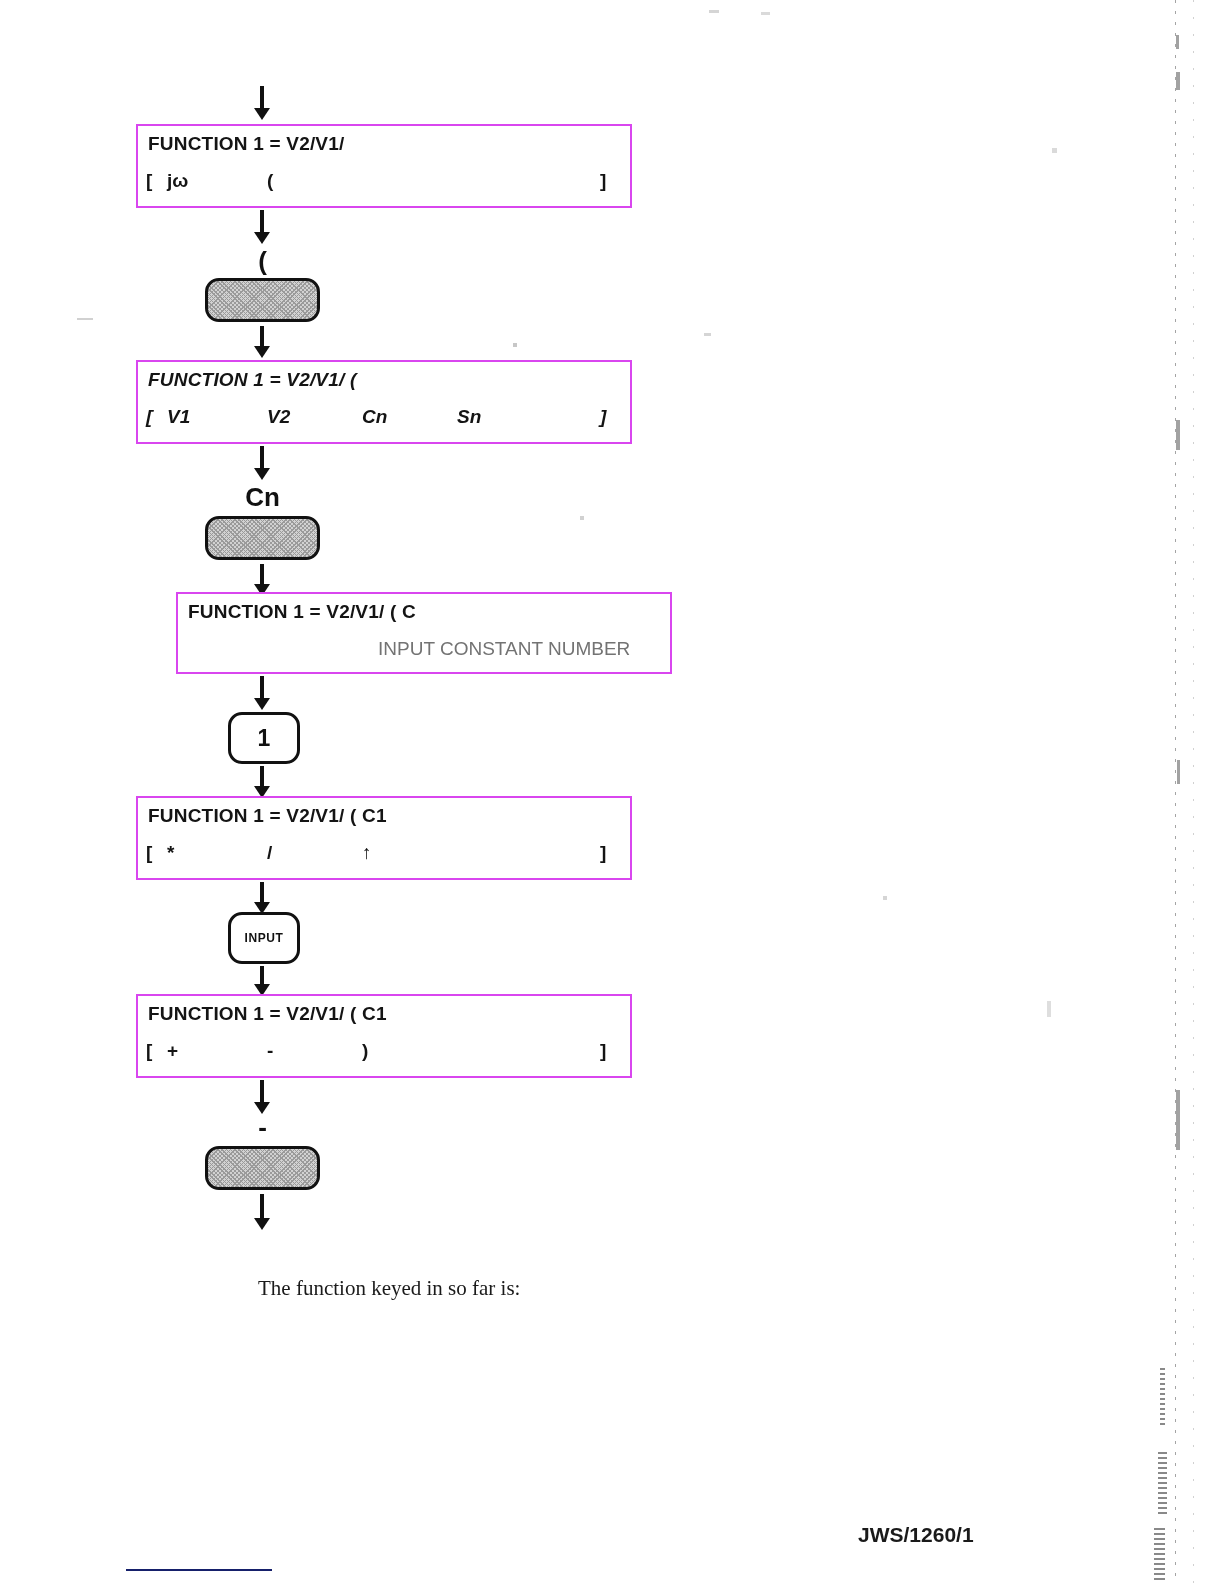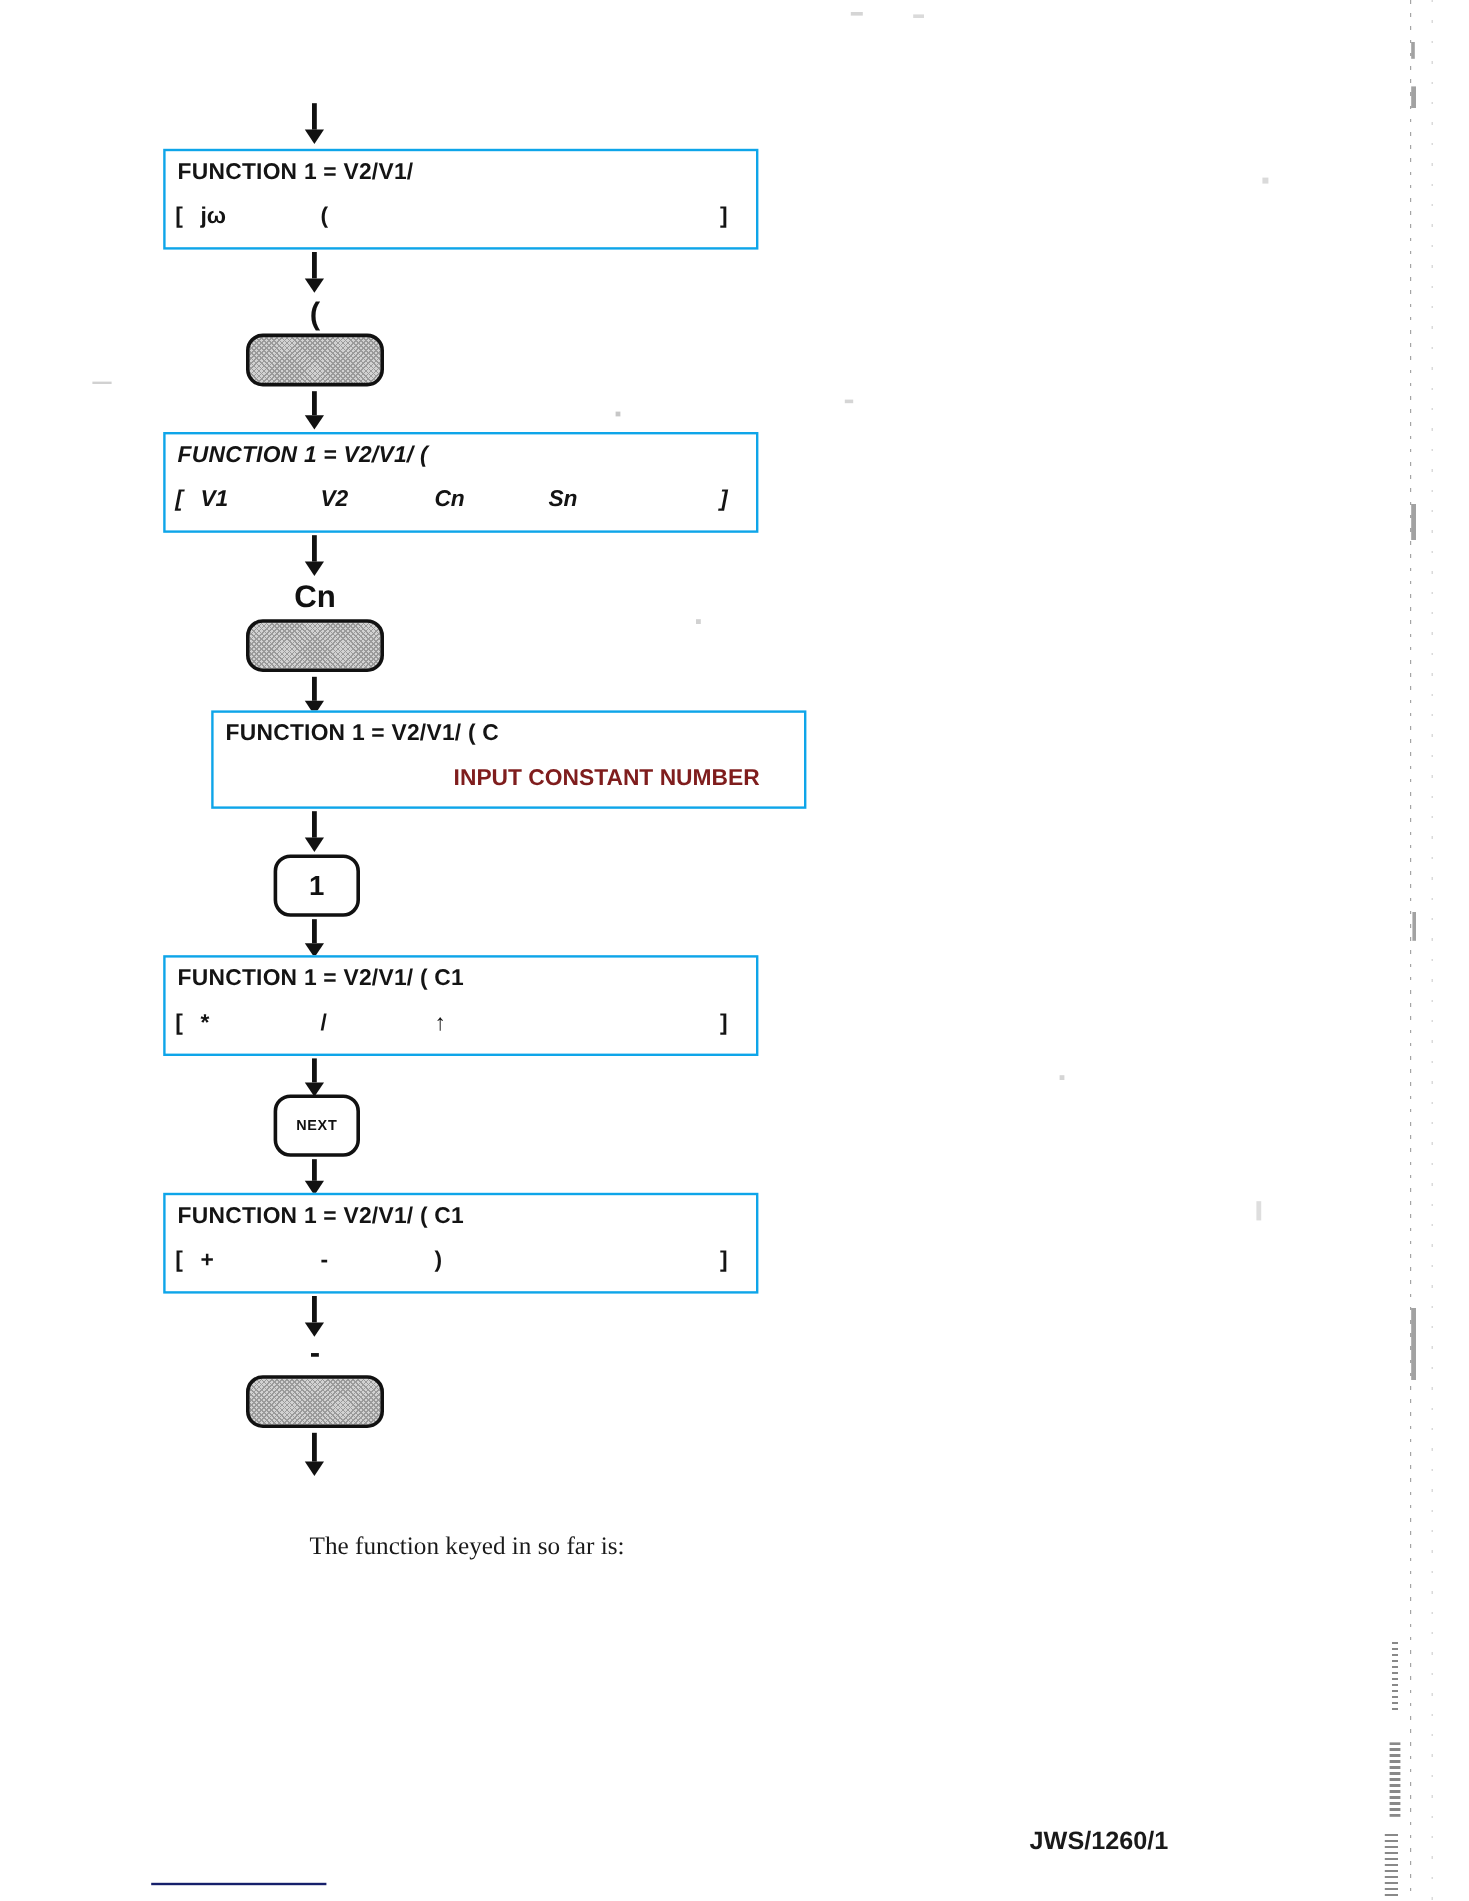--- a/index.html
+++ b/index.html
@@ -14,21 +14,21 @@
   }
   .page{position:absolute;left:0;top:0;width:1224px;height:1584px;}
 
   
   .flow{position:absolute;left:0;top:0;width:1224px;height:1584px;}
 
   
   .dispbox{
     position:absolute;
     left:136px;width:496px;
-    border:2px solid #0ea5e9;
+    border:2px solid #d946ef;
     background:#fff;
     box-sizing:border-box;
   }
   .dispbox .line1{
     position:absolute;left:10px;top:7px;
     font-size:19px;font-weight:700;letter-spacing:.2px;
     white-space:pre;color:#141414;
   }
   .dispbox .softrow{
     position:absolute;left:0;top:44px;width:100%;height:30px;
@@ -38,21 +38,21 @@
     font-size:19px;font-weight:700;white-space:pre;color:#141414;
   }
   .sk-br-l{left:8px;}
   .sk-1{left:29px;}
   .sk-2{left:129px;}
   .sk-3{left:224px;}
   .sk-4{left:319px;}
   .sk-br-r{left:462px;}
   .dispbox .msg{
     position:absolute;top:44px;left:200px;
-    font-size:19px;font-weight:700;white-space:pre;color:#7f1d1d;
+    font-size:19px;font-weight:400;white-space:pre;color:#737373;
   }
 
   
   .key{
     position:absolute;
     box-sizing:border-box;
     border:3px solid #111;
     border-radius:14px;
   }
   .key.shaded{
@@ -234,21 +234,21 @@
         <span class="sk-br-r">]</span>
       </div>
     </div>
 
     <div class="arrow" style="top:882px;height:32px;">
       <div class="shaft" style="height:20px;"></div>
       <div class="head" style="top:20px;"></div>
     </div>
 
     <div class="key plain" style="top:912px;">
-      <span class="klabel small">NEXT</span>
+      <span class="klabel small">INPUT</span>
     </div>
 
     <div class="arrow" style="top:966px;height:30px;">
       <div class="shaft" style="height:18px;"></div>
       <div class="head" style="top:18px;"></div>
     </div>
 
     <div class="dispbox" style="top:994px;height:84px;">
       <div class="line1">FUNCTION 1 = V2/V1/ ( C1</div>
       <div class="softrow">

